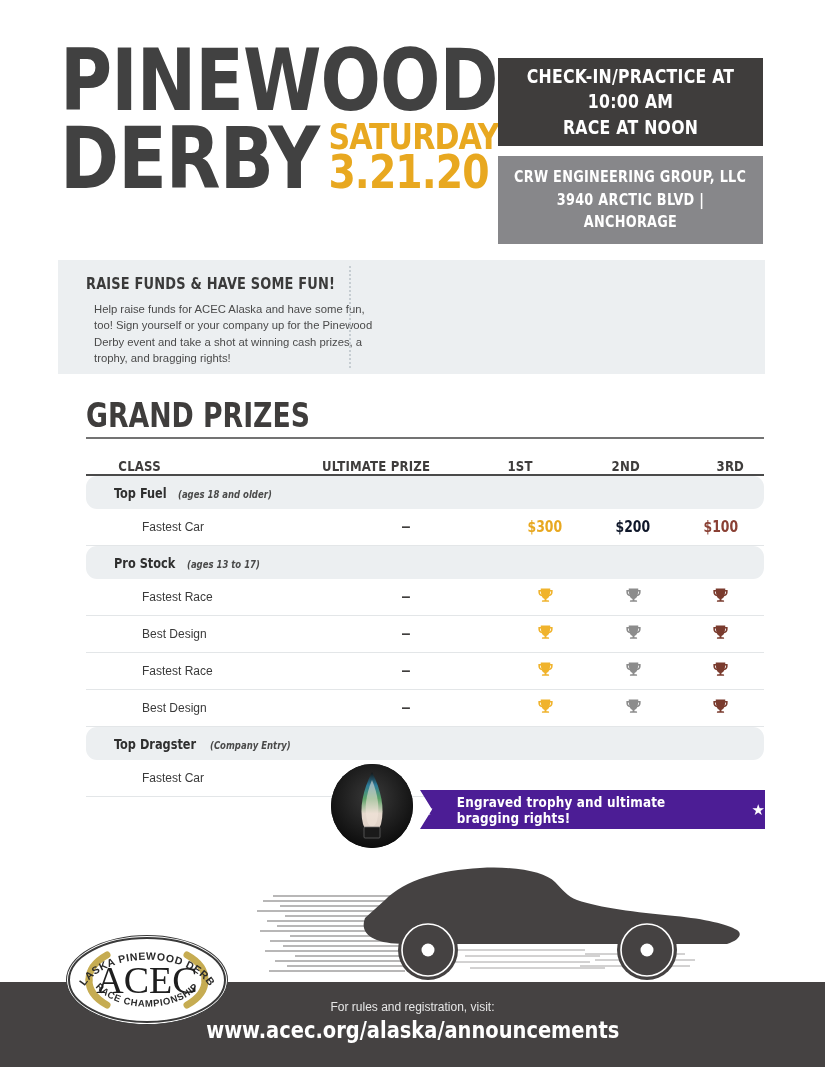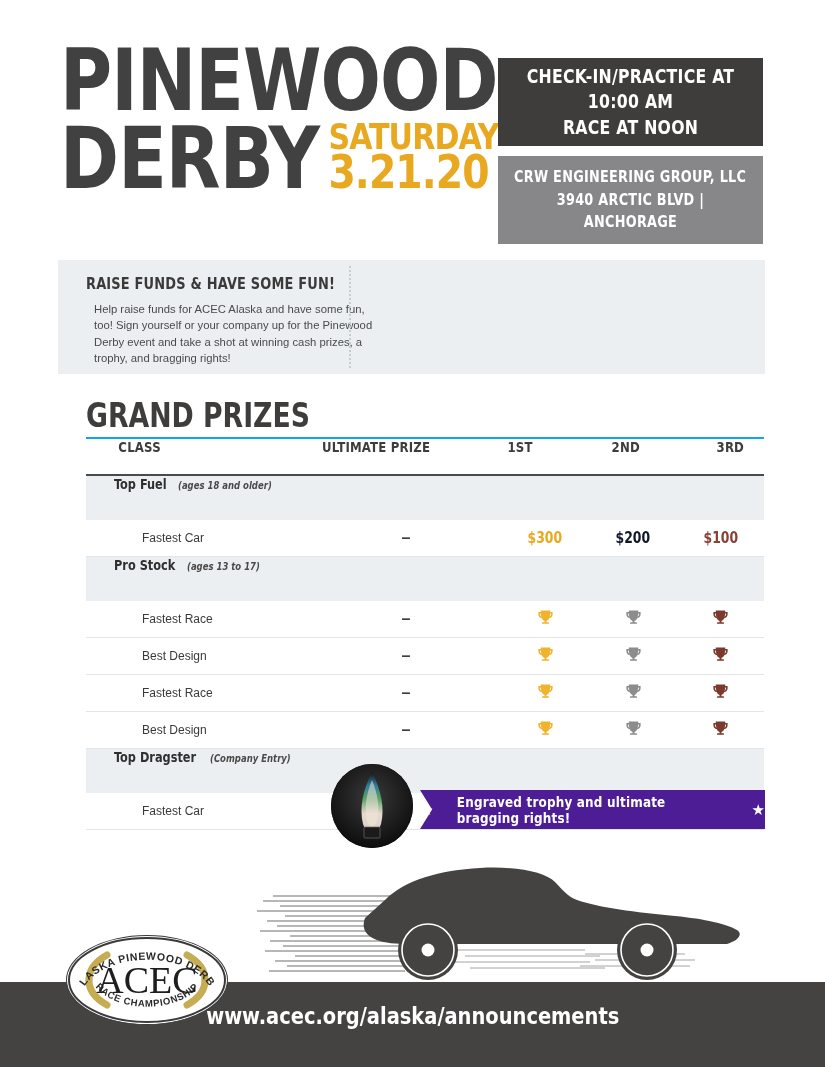--- a/index.html
+++ b/index.html
@@ -59,37 +59,37 @@
   
   .gp-title{
     position:absolute;left:86px;top:396px;
     font-family:"Liberation Sans Narrow","DejaVu Sans Condensed","Liberation Sans",sans-serif;
     font-weight:bold;font-size:33px;color:#3F3D3C;letter-spacing:0px;
     transform:scaleX(0.9);transform-origin:left center;
   }
 
   .table{position:absolute;left:86px;top:437px;width:678px;}
   .thead{
-    display:flex;align-items:flex-start;height:35px;
-    border-top:2px solid #0ea5e9;border-bottom:2px solid #4A4A4A;gap:38px;
+    display:flex;align-items:flex-end;height:35px;
+    border-top:2px solid #737373;border-bottom:2px solid #4A4A4A;gap:38px;
   }
   .thead .th{
     font-family:"Liberation Sans Narrow","DejaVu Sans Condensed","Liberation Sans",sans-serif;
     font-weight:bold;font-size:14.5px;color:#3F3D3C;letter-spacing:0.2px;
   }
   .th span{display:inline-block;transform:scaleX(0.9);}
   .c-class{width:225px;padding-left:30px;box-sizing:border-box;text-align:left;}
   .c-ult{width:190px;text-align:center;}
   .c-1{width:88px;text-align:center;}
   .c-2{width:88px;text-align:center;}
   .c-3{width:87px;text-align:center;}
 
   .row-group{
-    display:flex;align-items:flex-start;height:44px;background:#ECEFF1;
-    padding-left:28px;box-sizing:border-box;
+    display:flex;align-items:center;height:33px;background:#ECEFF1;
+    padding-left:28px;box-sizing:border-box;border-radius:11px;
   }
   .grp-name{
     font-family:"Liberation Sans Narrow","DejaVu Sans Condensed","Liberation Sans",sans-serif;
     font-weight:bold;font-size:14px;color:#2F2F2F;
   }
   .grp-name span{display:inline-block;transform:scaleX(0.9);transform-origin:left center;}
   .grp-sub{font-size:10.5px;font-style:italic;color:#4A4A4A;margin-left:5px;}
 
   .row-item{
     display:flex;align-items:center;height:36px;background:#ffffff;
@@ -357,16 +357,17 @@
         <textPath href="#topArc" startOffset="50%" text-anchor="middle" id="logoTop">ALASKA PINEWOOD DERBY</textPath>
       </text>
       <text font-family="'Liberation Sans',sans-serif" font-size="9.5" font-weight="bold" fill="#2A2A2A" letter-spacing="0.6">
         <textPath href="#botArc" startOffset="50%" text-anchor="middle" id="logoBot">RACE CHAMPIONSHIP</textPath>
       </text>
       <text x="80" y="57" text-anchor="middle" font-family="'Liberation Serif',serif" font-size="38" fill="#1E1E1E" id="logoCenter">ACEC</text>
     </svg>
   </div>
 
   <div class="footer-txt">
+    <div class="footer-small">For rules and registration, visit:</div>
     <div class="footer-url"><span>www.acec.org/alaska/announcements</span></div>
   </div>
 
 </div>
 
 </body></html>

